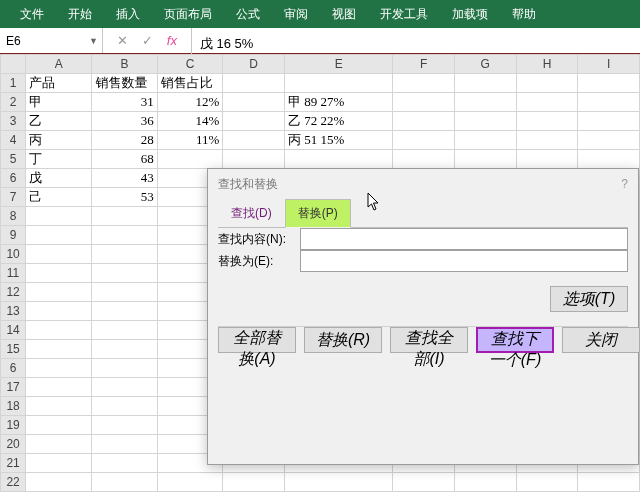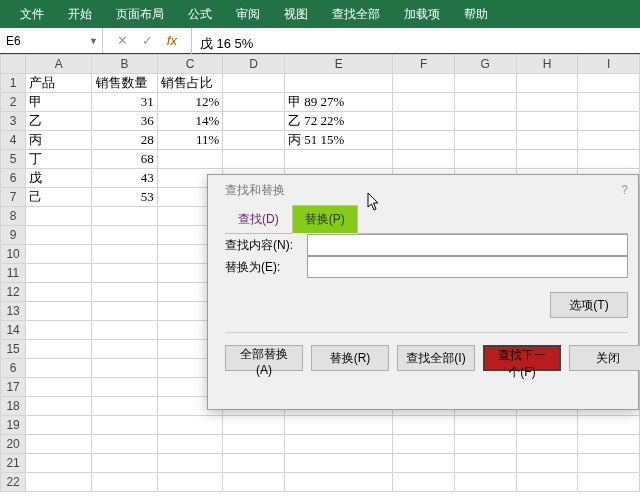--- a/index.html
+++ b/index.html
@@ -8,69 +8,70 @@
   
   .ribbon { background: #217346; height: 28px; display: flex; align-items: center; padding-left: 8px; }
   .ribbon .tab { color: #fff; font-size: 12px; padding: 0 12px; line-height: 28px; cursor: pointer; }
 
   
   .fbar-row { height: 26px; border-bottom: 1px solid #7f1d1d; display: flex; align-items: stretch; background: #fff; }
   .namebox { width: 103px; border-right: 1px solid #c6c6c6; display: flex; align-items: center; padding: 0 6px; font-size: 12px; position: relative; }
   .namebox .dd { position: absolute; right: 4px; color: #666; font-size: 9px; }
   .fbar-icons { display: flex; align-items: center; gap: 14px; padding: 0 14px; color: #999; }
   .fbar-icons span { font-size: 13px; }
-  .fx { font-style: italic; font-size: 12px; color: #a16207; }
+  .fx { font-style: italic; font-size: 12px; color: #ec4899; }
   .formula-input { flex: 1; border-left: 1px solid #c6c6c6; padding: 16px 8px; display: flex; align-items: center; font-size: 13px; font-family: "SimSun", serif; }
 
   
   .grid { position: relative; font-size: 13px; }
   table { border-collapse: collapse; table-layout: fixed; }
   th, td { border: 1px solid #d4d4d4; height: 19px; overflow: hidden; white-space: nowrap; font-weight: normal; }
   th.colhead { background: #e6e6e6; text-align: center; font-size: 12px; color: #444; }
   th.rowhead { background: #e6e6e6; text-align: center; font-size: 12px; color: #444; width: 26px; }
   th.corner { background: #e6e6e6; width: 26px; }
   td { padding: 0 3px; font-family: "SimSun", serif; }
   .num { text-align: right; }
   .txt { text-align: left; }
 
   
-  .dialog { position: absolute; left: 207px; top: 174px; width: 432px; height: 236px;
+  .dialog { position: absolute; left: 207px; top: 168px; width: 432px; height: 297px;
             background: #f0f0f0; border: 1px solid #9b9b9b; box-shadow: 0 3px 12px rgba(0,0,0,0.25);
-            font-size: 12px; padding-left: 7px; }
+            font-size: 12px; }
   .dlg-title { height: 30px; display: flex; align-items: center; padding: 0 10px; color: #777; }
   .dlg-title .help { margin-left: auto; color: #999; }
   .dlg-body { padding: 0 10px 10px 10px; }
   .tabs { display: flex; border-bottom: 1px solid #bdbdbd; }
   .tabs .tabbtn { padding: 5px 12px; border: 1px solid transparent; border-bottom: none; margin-bottom: -1px; color: #333; }
-  .tabs .tabbtn.active { background: #84cc16; border-color: #bdbdbd; border-bottom: 1px solid #f0f0f0; }
+  .tabs .tabbtn.active { background: #bef264; border-color: #bdbdbd; border-bottom: 1px solid #f0f0f0; }
   .tabs .tabbtn:not(.active) { color: #701a75; }
   .form-row { display: flex; align-items: center; gap: 6px; }
   .form-row label { width: 76px; }
   .form-row input { flex: 1; height: 22px; border: 1px solid #a0a0a0; padding: 0 4px; font-size: 12px; }
   .opts-row { display: flex; justify-content: flex-end; margin-top: 14px; }
   .dlg-divider { border-top: 1px solid #cfcfcf; margin-top: 14px; }
-  .btn-row { display: flex; gap: 8px; justify-content: flex-start; margin-top: 12px; }
-  .btn { height: 26px; padding: 0 8px; min-width: 78px; background: #e1e1e1; border: 1px solid #adadad; font-size: 12px; cursor: pointer; }
-  .btn.primary-outline { border: 2px solid #404040; background: #b91c1c; text-align: center; }
+  .btn-row { display: flex; gap: 8px; justify-content: flex-start; }
+  .btn { height: 26px; padding: 0 8px; min-width: 78px; background: #e1e1e1; border: 1px solid #adadad; font-size: 16px; cursor: pointer; font-style: italic; }
+  .btn.primary-outline { border: 2px solid #a21caf; background: #c4b5fd; text-align: center; }
   .cursor { position: absolute; left: 367px; top: 192px; font-size: 18px; color: #000; pointer-events: none; }
 
   
   .cA{width:69px}.cB{width:66px}.cC{width:66px}.cD{width:66px}.cE{width:112px}.cF{width:66px}.cG{width:66px}.cH{width:66px}.cI{width:66px}
 </style>
 </head>
 <body>
 
 <div class="ribbon">
   <div class="tab">文件</div>
   <div class="tab">开始</div>
+  <div class="tab">插入</div>
   <div class="tab">页面布局</div>
   <div class="tab">公式</div>
   <div class="tab">审阅</div>
   <div class="tab">视图</div>
-  <div class="tab">查找全部</div>
+  <div class="tab">开发工具</div>
   <div class="tab">加载项</div>
   <div class="tab">帮助</div>
 </div>
 
 <div class="fbar-row">
   <div class="namebox">
     <span>E6</span>
     <span class="dd">▼</span>
   </div>
   <div class="fbar-icons">

